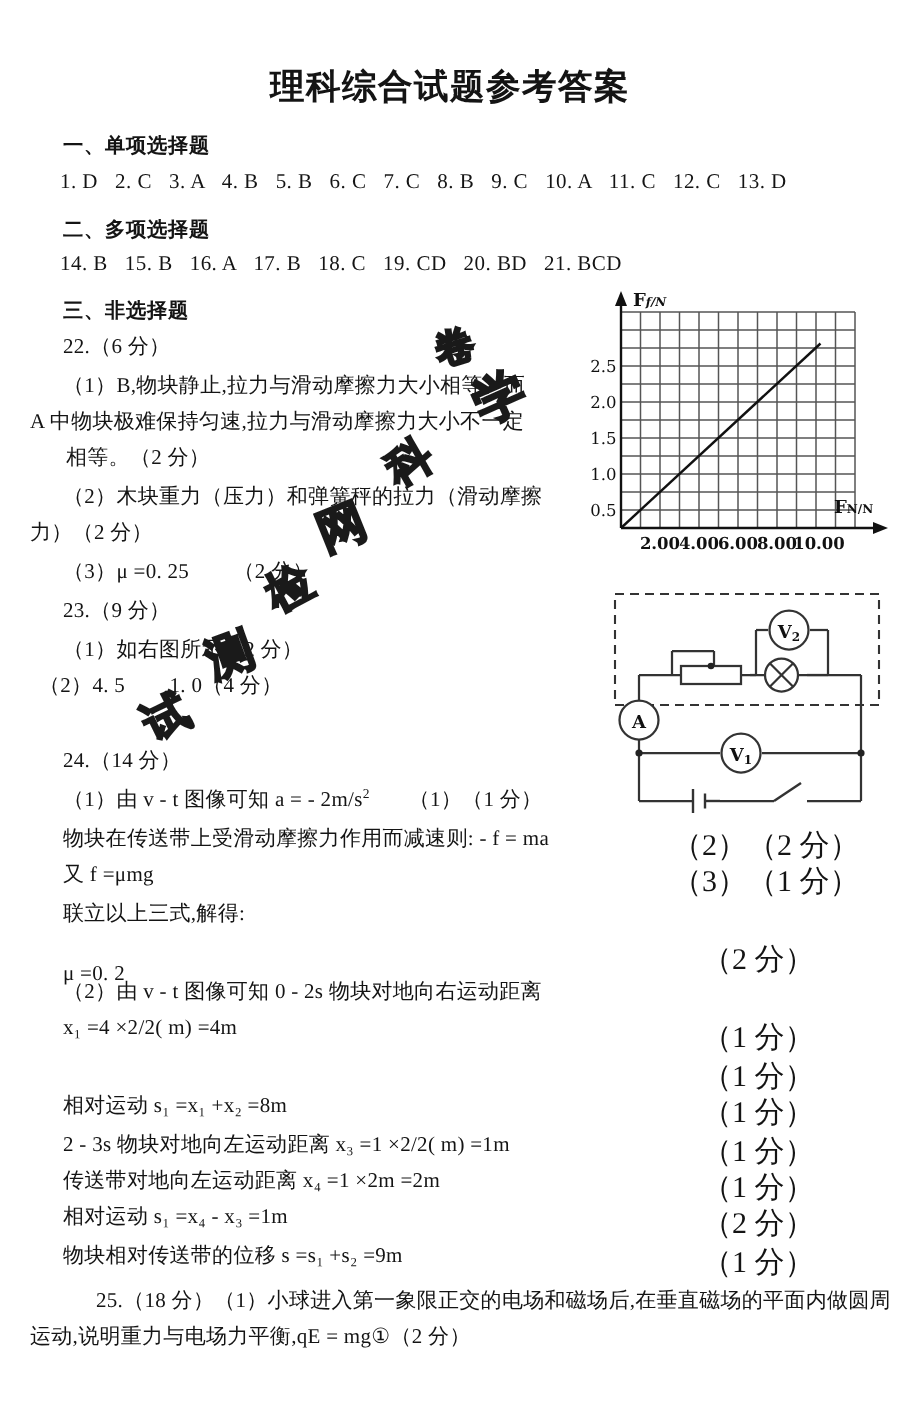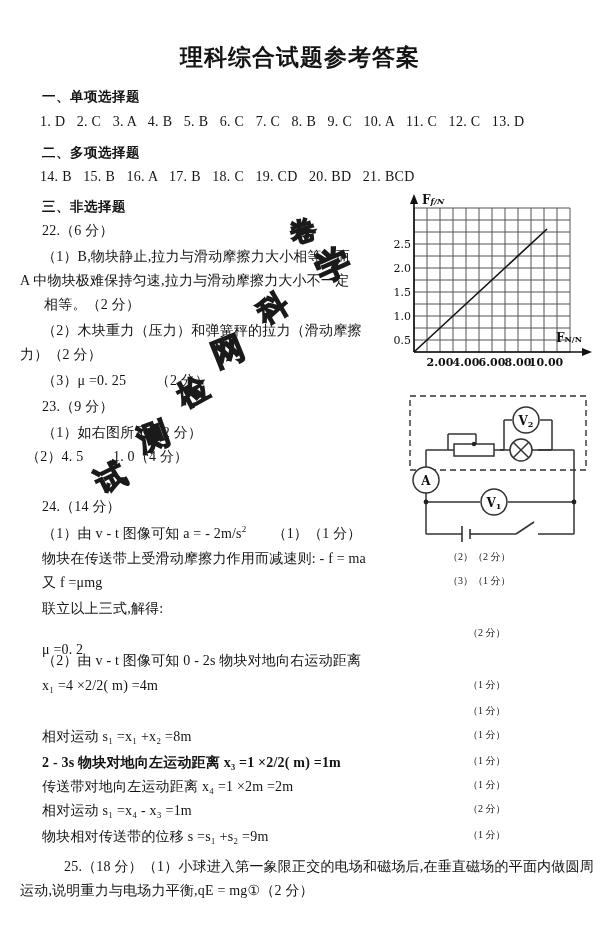--- a/index.html
+++ b/index.html
@@ -49,21 +49,21 @@
     letter-spacing: 0.3px;
   }
   .body-line {
     position: absolute;
     font-size: 14px;
     white-space: pre;
     letter-spacing: 0.2px;
   }
   .score-right {
     position: absolute;
-    font-size: 10px;
+    font-size: 20px;
     white-space: pre;
   }
 
   
   .chart-wrap {
     position: absolute;
     left: 378px;
     top: 190px;
     width: 218px;
     height: 198px;
@@ -141,21 +141,21 @@
   <div class="body-line" style="top:652px; left:42px;">（2）由 v - t 图像可知 0 - 2s 物块对地向右运动距离</div>
 
   <div class="body-line" style="top:678px; left:42px;">x₁ =4 ×2/2( m) =4m</div>
   <div class="score-right" style="top:678px; left:468px;">（1 分）</div>
 
   <div class="score-right" style="top:704px; left:468px;">（1 分）</div>
 
   <div class="body-line" style="top:728px; left:42px;">相对运动 s₁ =x₁ +x₂ =8m</div>
   <div class="score-right" style="top:728px; left:468px;">（1 分）</div>
 
-  <div class="body-line" style="top:754px; left:42px;font-weight:bold;">2 - 3s 物块对地向左运动距离 x₃ =1 ×2/2( m) =1m</div>
+  <div class="body-line" style="top:754px; left:42px;">2 - 3s 物块对地向左运动距离 x₃ =1 ×2/2( m) =1m</div>
   <div class="score-right" style="top:754px; left:468px;">（1 分）</div>
 
   <div class="body-line" style="top:778px; left:42px;">传送带对地向左运动距离 x₄ =1 ×2m =2m</div>
   <div class="score-right" style="top:778px; left:468px;">（1 分）</div>
 
   <div class="body-line" style="top:802px; left:42px;">相对运动 s₁ =x₄ - x₃ =1m</div>
   <div class="score-right" style="top:802px; left:468px;">（2 分）</div>
 
   <div class="body-line" style="top:828px; left:42px;">物块相对传送带的位移 s =s₁ +s₂ =9m</div>
   <div class="score-right" style="top:828px; left:468px;">（1 分）</div>

